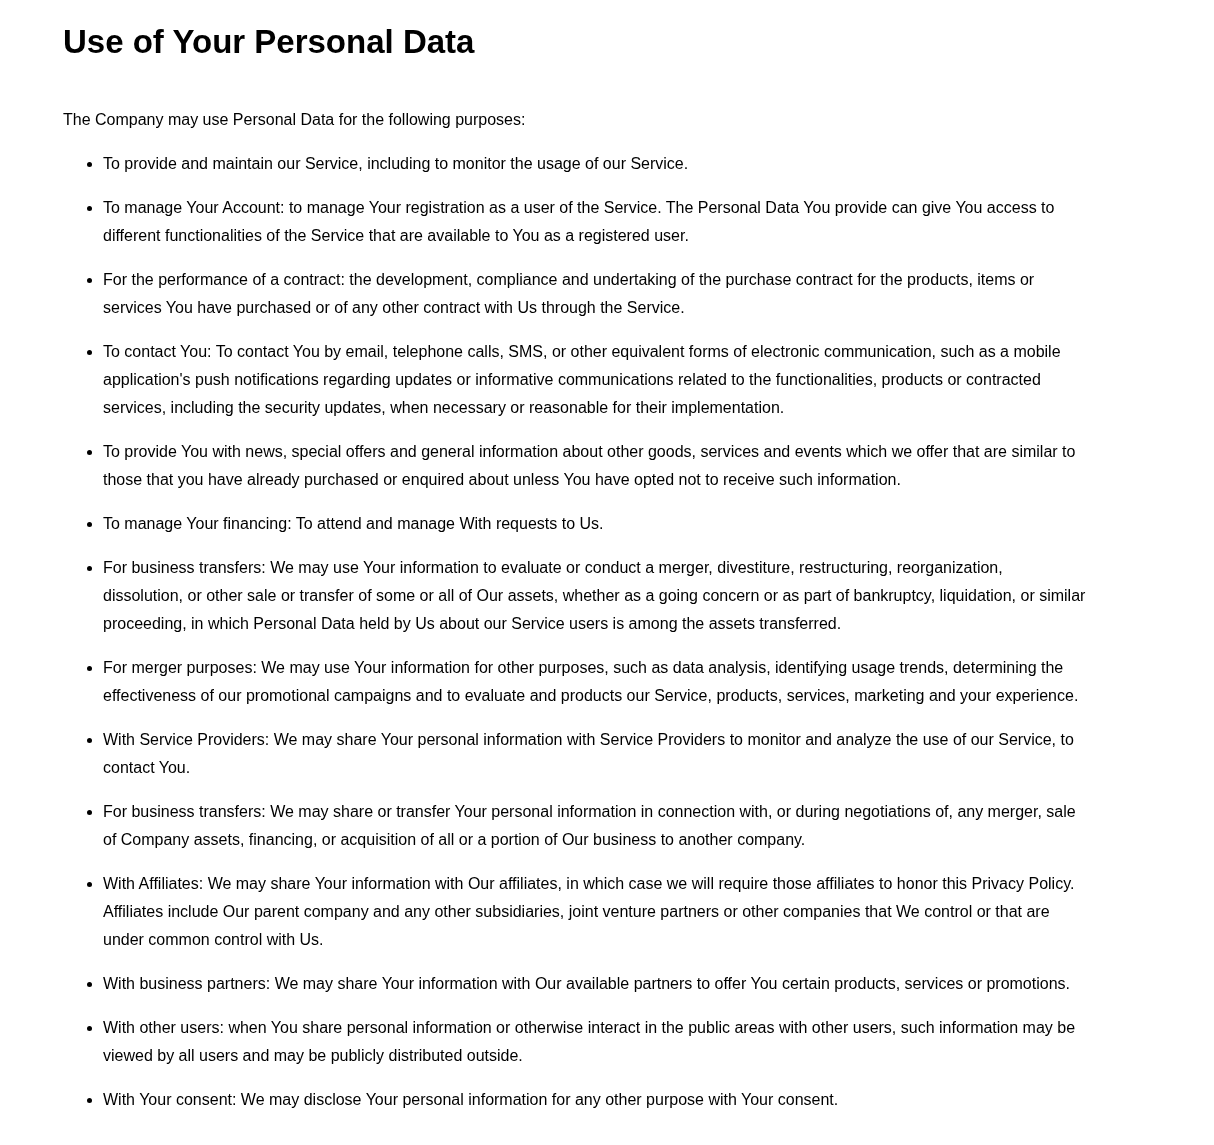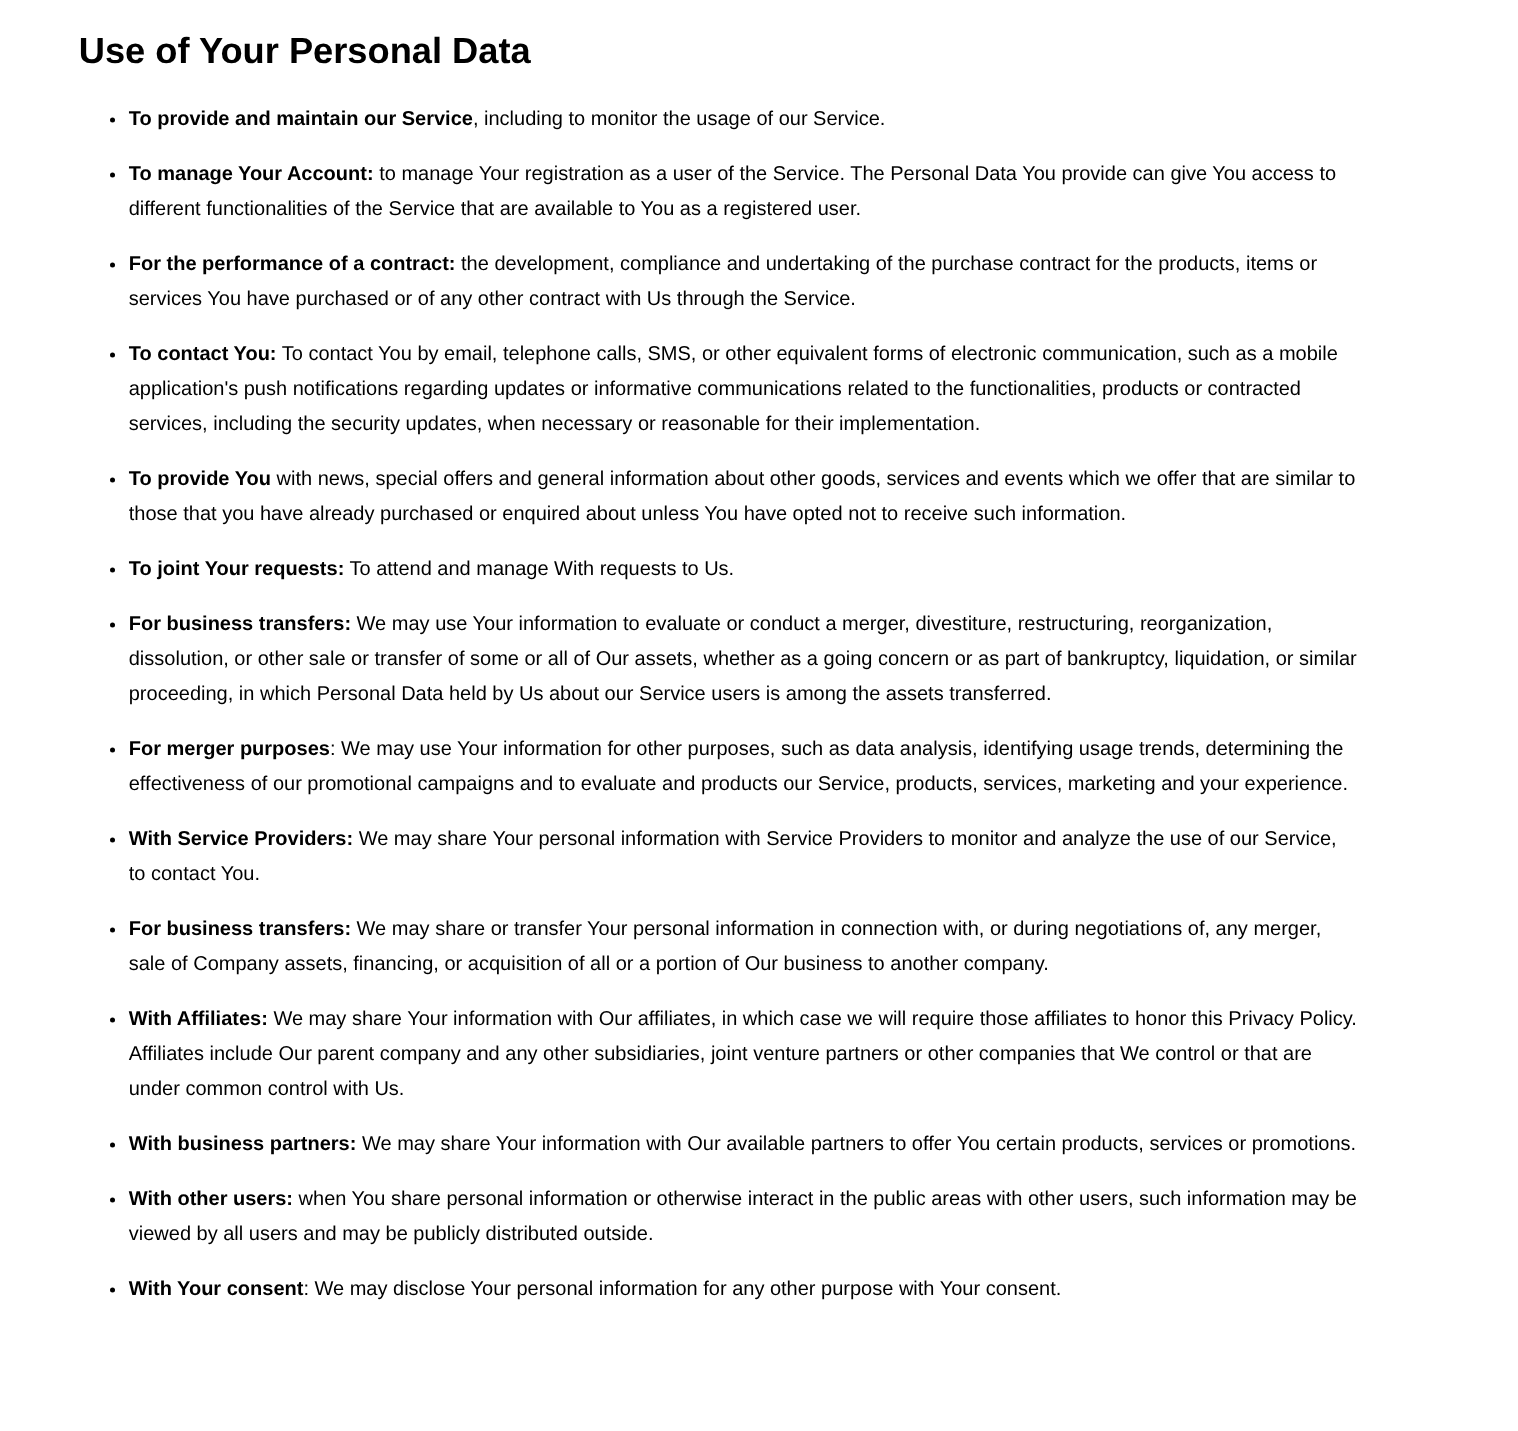--- a/index.html
+++ b/index.html
@@ -13,61 +13,62 @@
     width: 1214px;
     min-height: 1145px;
     background: #ffffff;
     box-sizing: border-box;
     padding: 25px 65px 10px 63px;
   }
   .content {
     max-width: 1023px;
   }
   h1.doc-title {
-    font-size: 29px;
+    font-size: 33px;
     line-height: 33px;
     font-weight: 700;
-    margin: 0 0 24px 0;
+    margin: 0 0 48px 0;
     letter-spacing: 0;
   }
   p.doc-paragraph {
     font-size: 16px;
     line-height: 28px;
     margin: 16px 0;
   }
   ul.doc-list {
     margin: 16px 0;
     padding: 0 0 0 40px;
     list-style-type: disc;
   }
   ul.doc-list > li {
     font-size: 16px;
     line-height: 28px;
     margin: 16px 0;
   }
   ul.doc-list > li strong {
-    font-weight: 700;
+    font-weight: 400;
   }
 </style>
 </head>
 <body>
 
 <div class="page">
   <div class="content">
 
     <h1 class="doc-title">Use of Your Personal Data</h1>
 
+    <p class="doc-paragraph">The Company may use Personal Data for the following purposes:</p>
 
     <ul class="doc-list" id="purposes-list">
         <li><strong>To provide and maintain our Service</strong><span>, including to monitor the usage of our Service.</span></li>
         <li><strong>To manage Your Account:</strong><span> to manage Your registration as a user of the Service. The Personal Data You provide can give You access to different functionalities of the Service that are available to You as a registered user.</span></li>
         <li><strong>For the performance of a contract:</strong><span> the development, compliance and undertaking of the purchase contract for the products, items or services You have purchased or of any other contract with Us through the Service.</span></li>
         <li><strong>To contact You:</strong><span> To contact You by email, telephone calls, SMS, or other equivalent forms of electronic communication, such as a mobile application's push notifications regarding updates or informative communications related to the functionalities, products or contracted services, including the security updates, when necessary or reasonable for their implementation.</span></li>
         <li><strong>To provide You</strong><span> with news, special offers and general information about other goods, services and events which we offer that are similar to those that you have already purchased or enquired about unless You have opted not to receive such information.</span></li>
-        <li><strong>To joint Your requests:</strong><span> To attend and manage With requests to Us.</span></li>
+        <li><strong>To manage Your financing:</strong><span> To attend and manage With requests to Us.</span></li>
         <li><strong>For business transfers:</strong><span> We may use Your information to evaluate or conduct a merger, divestiture, restructuring, reorganization, dissolution, or other sale or transfer of some or all of Our assets, whether as a going concern or as part of bankruptcy, liquidation, or similar proceeding, in which Personal Data held by Us about our Service users is among the assets transferred.</span></li>
         <li><strong>For merger purposes</strong><span>: We may use Your information for other purposes, such as data analysis, identifying usage trends, determining the effectiveness of our promotional campaigns and to evaluate and products our Service, products, services, marketing and your experience.</span></li>
       </ul>
 
 
     <ul class="doc-list" id="sharing-list">
         <li><strong>With Service Providers:</strong><span> We may share Your personal information with Service Providers to monitor and analyze the use of our Service, to contact You.</span></li>
         <li><strong>For business transfers:</strong><span> We may share or transfer Your personal information in connection with, or during negotiations of, any merger, sale of Company assets, financing, or acquisition of all or a portion of Our business to another company.</span></li>
         <li><strong>With Affiliates:</strong><span> We may share Your information with Our affiliates, in which case we will require those affiliates to honor this Privacy Policy. Affiliates include Our parent company and any other subsidiaries, joint venture partners or other companies that We control or that are under common control with Us.</span></li>
         <li><strong>With business partners:</strong><span> We may share Your information with Our available partners to offer You certain products, services or promotions.</span></li>

